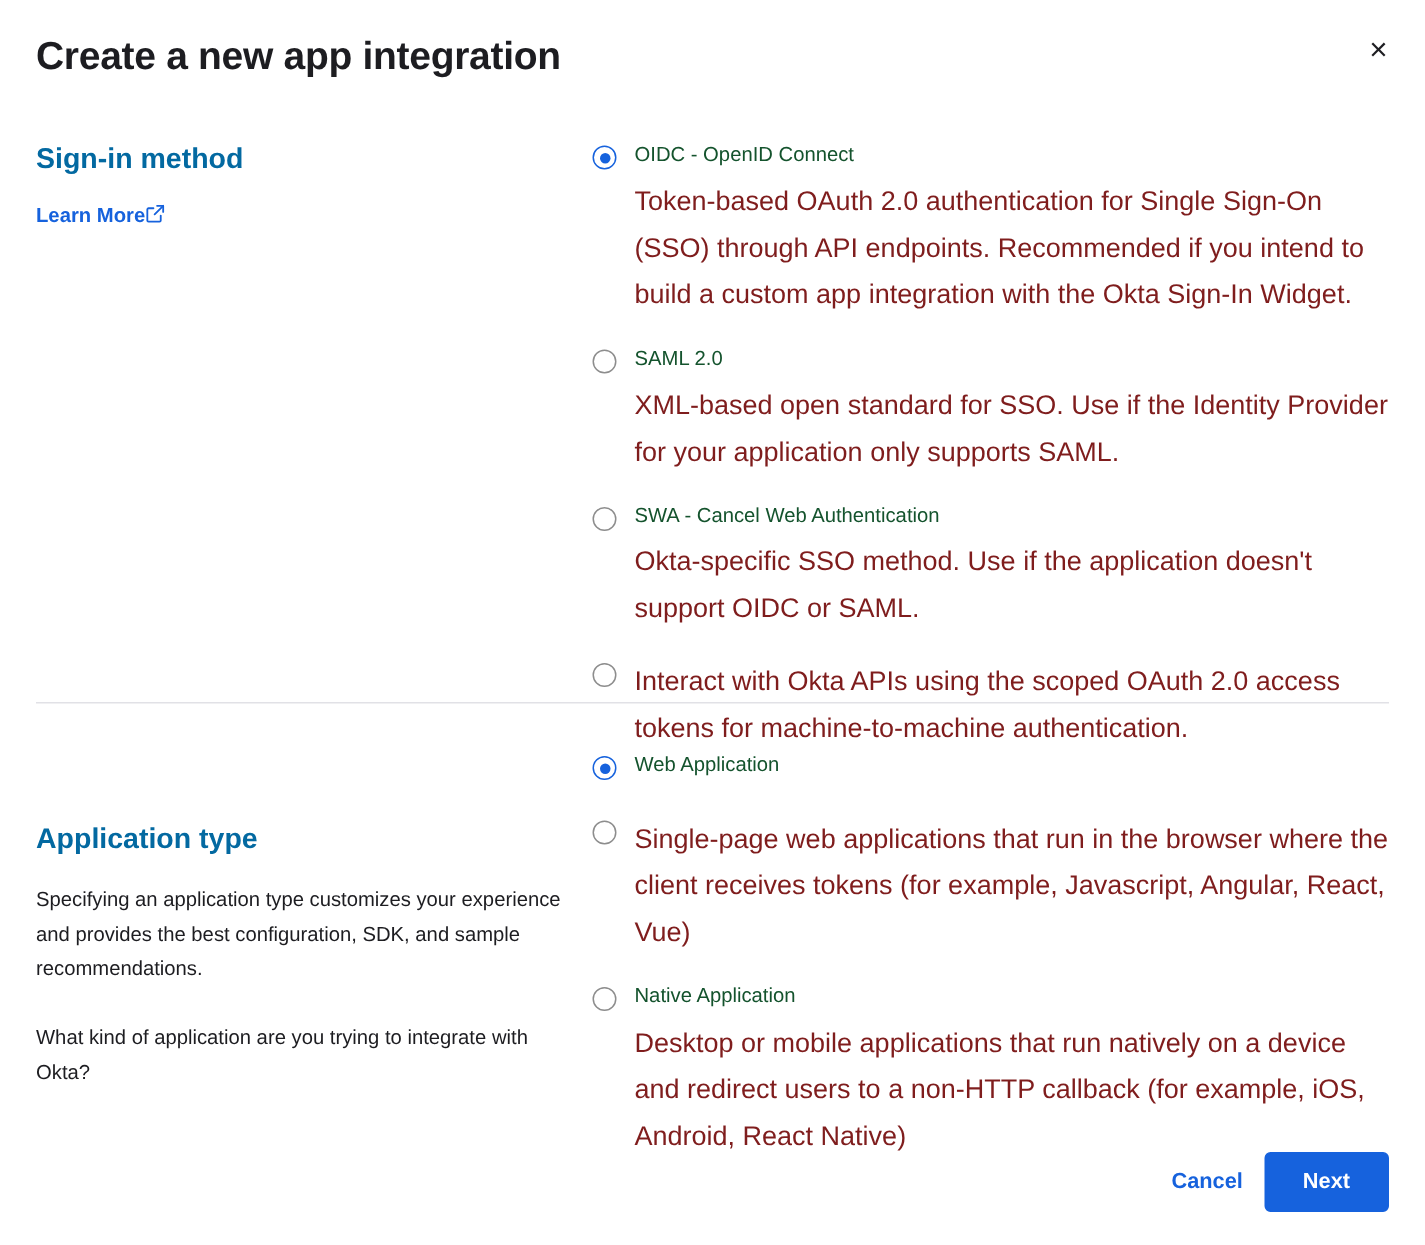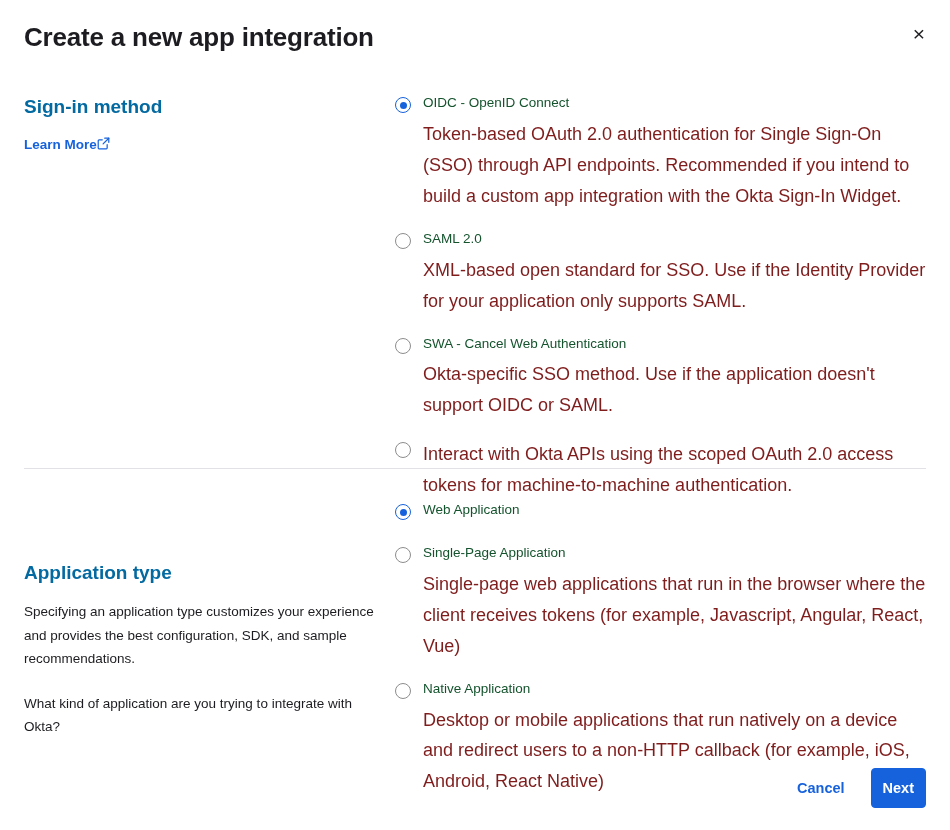--- a/index.html
+++ b/index.html
@@ -159,42 +159,41 @@
     background: #e1e1e6;
   }
 
   .footer {
     position: absolute;
     left: 24px;
     right: 24px;
     display: flex;
     justify-content: flex-end;
     align-items: center;
-    gap: 12px;
   }
 
   .btn-cancel {
     background: transparent;
     border: none;
     color: #1662dd;
     font-size: 14.5px;
     font-weight: bold;
     padding: 10px 14px;
     cursor: pointer;
     font-family: "Liberation Sans", sans-serif;
   }
 
   .btn-next {
     background: #1662dd;
     border: 1px solid #1662dd;
     border-radius: 4px;
     color: #ffffff;
     font-size: 14.5px;
     font-weight: bold;
-    padding: 11px 11px;
+    padding: 11px 25px;
     cursor: pointer;
     font-family: "Liberation Sans", sans-serif;
   }
 </style>
 </head>
 <body>
 
 <div class="dialog">
 
   <button class="close-btn">×</button>
@@ -267,21 +266,20 @@
         <div class="radio-row">
           <span class="radio-circle checked"></span>
           <div class="radio-body">
             <div class="radio-title">Web Application</div>
           </div>
         </div>
 
         <div class="radio-row">
           <span class="radio-circle"></span>
           <div class="radio-body">
-            <div class="radio-title">Single-Page Application</div>
             <div class="radio-desc">Single-page web applications that run in the browser where the client receives tokens (for example, Javascript, Angular, React, Vue)</div>
           </div>
         </div>
 
         <div class="radio-row">
           <span class="radio-circle"></span>
           <div class="radio-body">
             <div class="radio-title">Native Application</div>
             <div class="radio-desc">Desktop or mobile applications that run natively on a device and redirect users to a non-HTTP callback (for example, iOS, Android, React Native)</div>
           </div>

